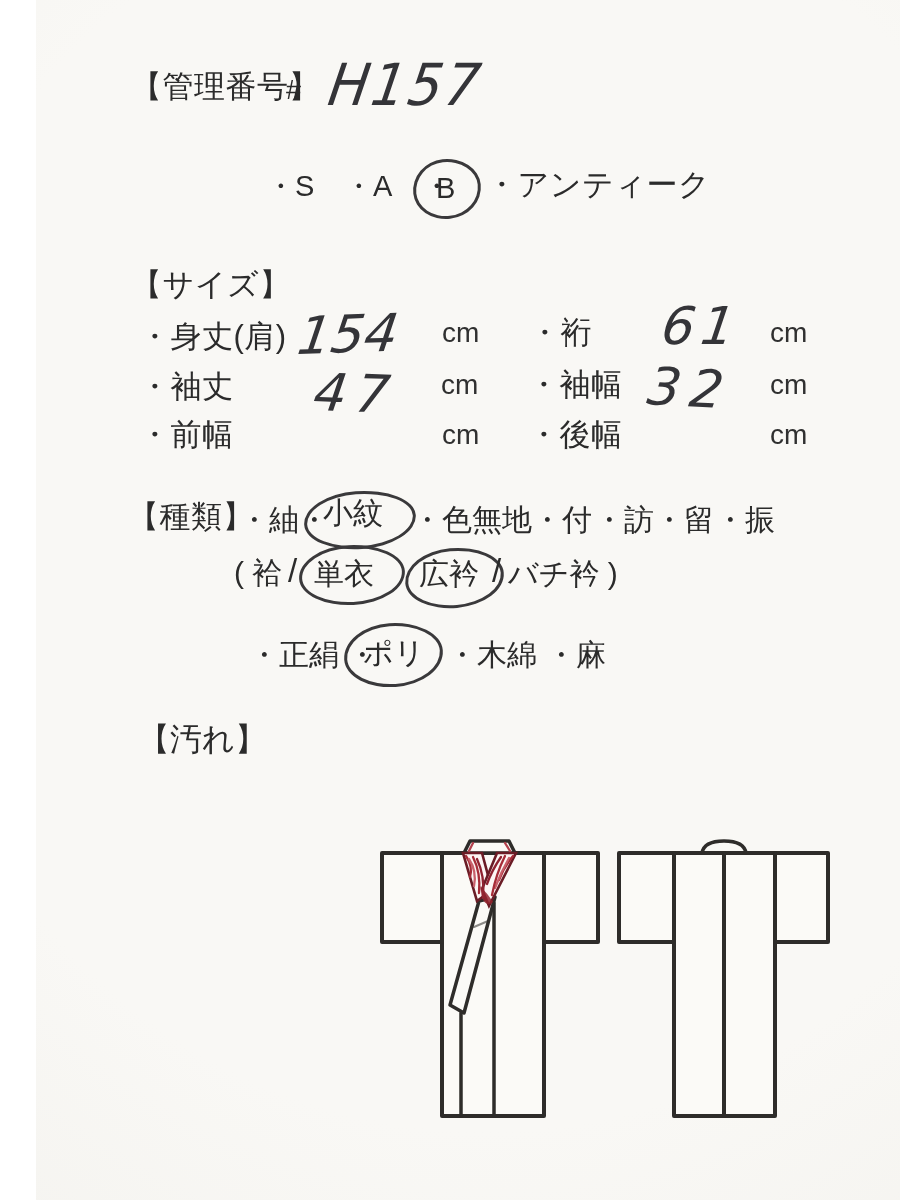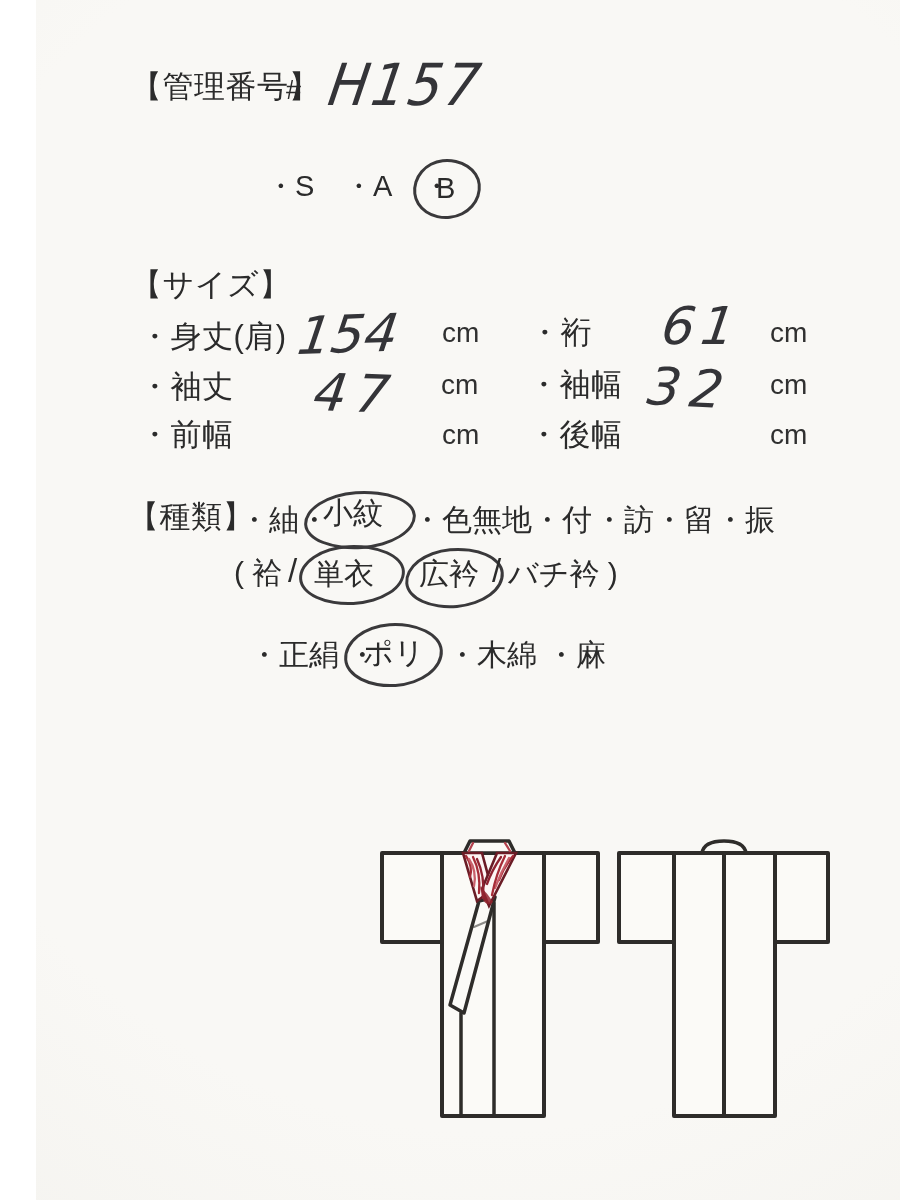--- a/index.html
+++ b/index.html
@@ -33,20 +33,21 @@
 
   <span class="t lbl" style="left:95px;top:70px;">【管理番号】</span>
   <span class="t" style="left:250px;top:76px;font-size:27px;">#</span>
   <span class="hand" style="left:298px;top:56px;font-size:58px;letter-spacing:3px;transform:skewX(-9deg) scaleX(.92);">H157</span>
 
   <span class="t latin" style="left:230px;top:171px;">・S</span>
   <span class="t latin" style="left:308px;top:171px;">・A</span>
   <span class="t latin" style="left:386px;top:171px;">・</span>
   <span class="t latin" style="left:400px;top:173px;">B</span>
   <div class="circ" style="left:377px;top:159px;width:62px;height:54px;transform:rotate(-6deg);"></div>
+  <span class="t lbl" style="left:450px;top:168px;">・アンティーク</span>
 
 
   <span class="t lbl" style="left:103px;top:320px;">・身丈(肩)</span>
 
   <span class="t lbl" style="left:95px;top:268px;">【サイズ】</span>
   <span class="hand" style="left:266px;top:310px;font-size:52px;transform:skewX(-10deg) rotate(-2deg);">154</span>
   <span class="t unit" style="left:406px;top:318px;">cm</span>
   <span class="t lbl" style="left:493px;top:316px;">・裄</span>
   <span class="hand" style="left:630px;top:300px;font-size:52px;letter-spacing:6px;transform:skewX(-8deg);">61</span>
   <span class="t unit" style="left:734px;top:318px;">cm</span>
@@ -84,20 +85,21 @@
   <span class="t" style="left:456px;top:553px;font-size:33px;">/</span>
   <span class="t opt" style="left:472px;top:557px;">バチ衿 )</span>
 
   <span class="t opt" style="left:213px;top:638px;font-family:Liberation Serif, serif;">・正絹</span>
   <span class="t opt" style="left:311px;top:638px;">・</span>
   <span class="t opt" style="left:327px;top:636px;">ポリ</span>
   <div class="circ" style="left:308px;top:623px;width:93px;height:58px;transform:rotate(-4deg);"></div>
   <span class="t opt" style="left:411px;top:638px;">・木綿</span>
   <span class="t opt" style="left:510px;top:638px;">・麻</span>
 
+  <span class="t" style="left:102px;top:722px;font-size:32px;">【汚れ】</span>
 
   <svg viewBox="330 830 480 300" style="left:330px;top:830px;width:480px;height:300px;">
 
     <g stroke="#2e2c2a" stroke-width="4" fill="none" stroke-linejoin="round" stroke-linecap="round">
       <path fill="#fbfaf7" d="M346,853 L562,853 L562,942 L508,942 L508,1116 L406,1116 L406,942 L346,942 Z"></path>
       <path d="M406,853 L406,942"></path>
       <path d="M508,853 L508,942"></path>
       <path fill="#fbfaf7" stroke-width="3.5" d="M434,841 L473,841 L479,853 L428,853 Z"></path>
       <path stroke-width="3.5" d="M458,903 L458,1116"></path>
       <path fill="#fbfaf7" stroke-width="3.5" d="M443,901 L459,897 L428,1013 L414,1005 Z"></path>

